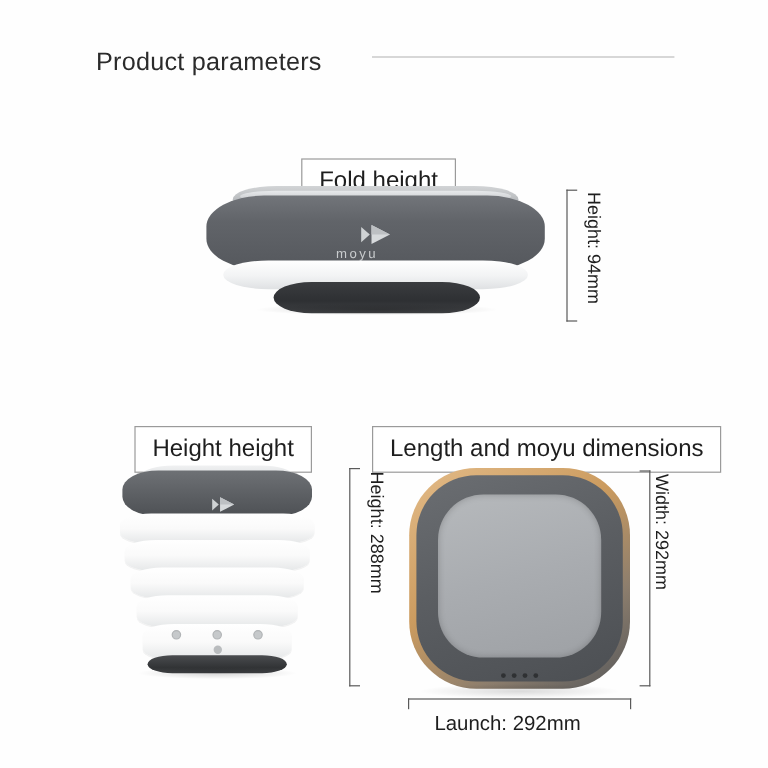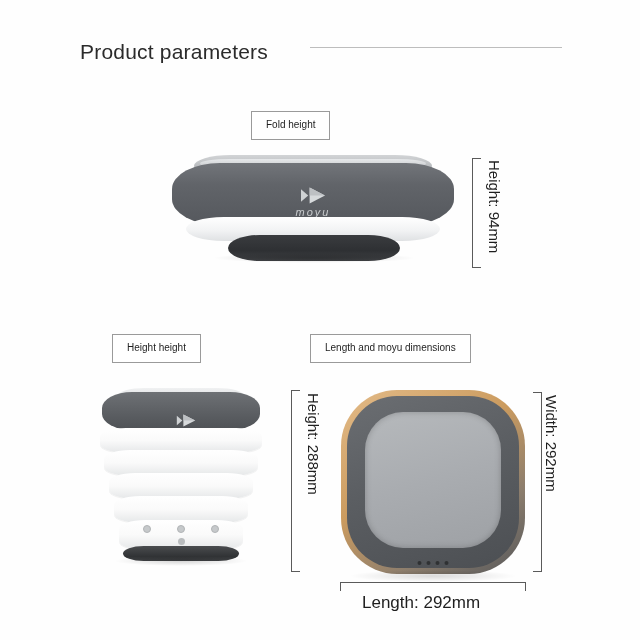--- a/index.html
+++ b/index.html
@@ -37,25 +37,26 @@
     height: 1px;
     background: #bdbdbd;
   }
 
   
   .caption-box {
     position: absolute;
     border: 1px solid #9a9a9a;
     background: #ffffff;
     color: #1e1e1e;
-    font-size: 10px;
+    font-size: 20px;
     line-height: 1;
     padding: 8px 14px 9px 14px;
     white-space: nowrap;
     box-sizing: border-box;
+    margin-top: 21px;
   }
   #cap-fold   { left: 251px; top: 111px; }
   #cap-launch { left: 112px; top: 334px; }
   #cap-lw     { left: 310px; top: 334px; }
 
   
   .dim-v {
     position: absolute;
     width: 9px;
     border-left: 1.3px solid #5a5a5a;
@@ -142,24 +143,23 @@
   #folded .fold-shadow {
     position: absolute;
     left: 40px; top: 98px;
     width: 204px; height: 10px;
     background: radial-gradient(ellipse at center, rgba(0,0,0,.18), rgba(0,0,0,0) 70%);
   }
 
   
   .brand {
     position: absolute;
-    text-align: center;
+    text-align: left;
     line-height: 1;
     user-select: none;
-    font-style: italic;
   }
   .brand .mark {
     display: block;
     margin: 0 auto;
   }
   .brand .word {
     display: block;
     font-size: 11px;
     letter-spacing: 2px;
     color: #c9ccce;
@@ -370,15 +370,15 @@
       <i></i>
       <i></i>
     </div>
     <div class="tv-shadow"></div>
   </div>
 
   <div class="dim-v flip" style="left:533px; top:392px; height:180px;"></div>
   <div class="dim-label-v" style="left:560px; top:395px;">Width: 292mm</div>
 
   <div class="dim-h" style="left:340px; top:582px; width:186px;"></div>
-  <div class="dim-label-h" style="left:362px; top:593px;">Length: 292mm</div>
+  <div class="dim-label-h" style="left:362px; top:593px;">Launch: 292mm</div>
 
 </div>
 
 </body></html>

